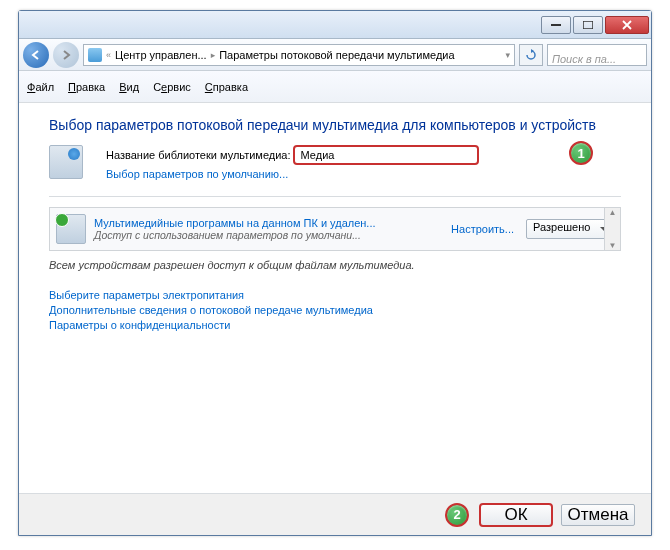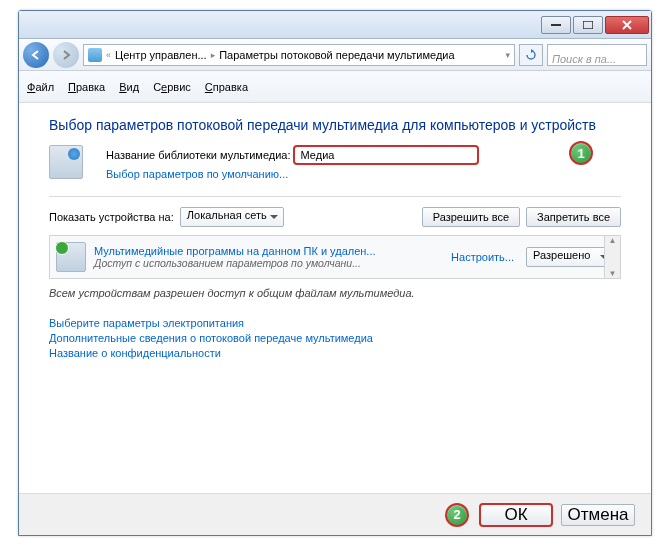--- a/index.html
+++ b/index.html
@@ -128,48 +128,41 @@
           <span class="lib-label">Название библиотеки мультимедиа:</span>
           <input class="lib-input" value="Медиа" style="">
           <div class="badge badge1">1</div>
         </div>
         <span class="lib-link">Выбор параметров по умолчанию...</span>
       </div>
     </div>
 
     <div class="hr"></div>
 
-    <div class="row2">
-      <span>Показать устройства на:</span>
-      <span class="combo">Локальная сеть</span>
-      <span style="flex:1"></span>
-      <button class="btn-std">Разрешить все</button>
-      <button class="btn-std">Запретить все</button>
-    </div>
 
     <div class="device-box">
       <div class="dev-icon"></div>
       <div class="dev-body">
         <div class="dev-title">Мультимедийные программы на данном ПК и удален...</div>
         <div class="dev-sub">Доступ с использованием параметров по умолчани...</div>
       </div>
       <span class="dev-link">Настроить...</span>
       <span class="combo" style="width:88px">Разрешено</span>
       <div class="dev-scroll">
           <span>▲</span>
           <span>▼</span>
         </div>
     </div>
 
     <div class="status-txt">Всем устройствам разрешен доступ к общим файлам мультимедиа.</div>
 
     <div class="links">
       <a>Выберите параметры электропитания</a>
       <a>Дополнительные сведения о потоковой передаче мультимедиа</a>
-      <a>Название о конфиденциальности</a>
+      <a>Параметры о конфиденциальности</a>
     </div>
   </div>
 
   <div class="footer">
     <span class="ok-wrap">
       <div class="badge badge2">2</div>
       <button class="btn-ok">ОК</button>
     </span>
     <button class="btn-cancel">Отмена</button>
   </div>

